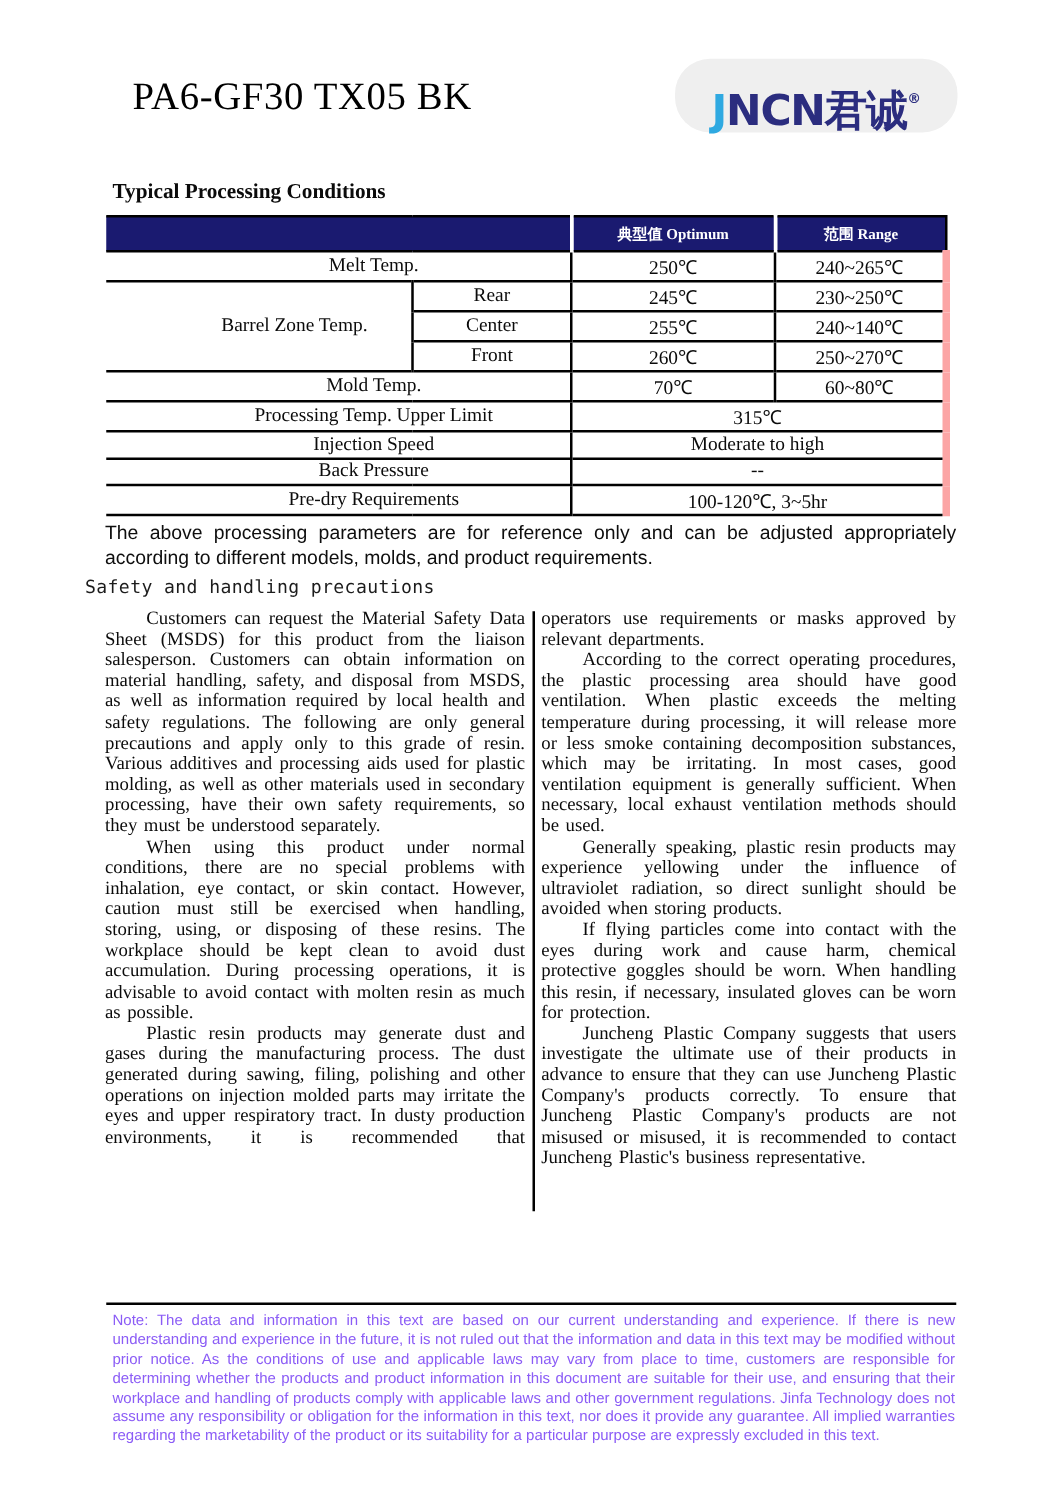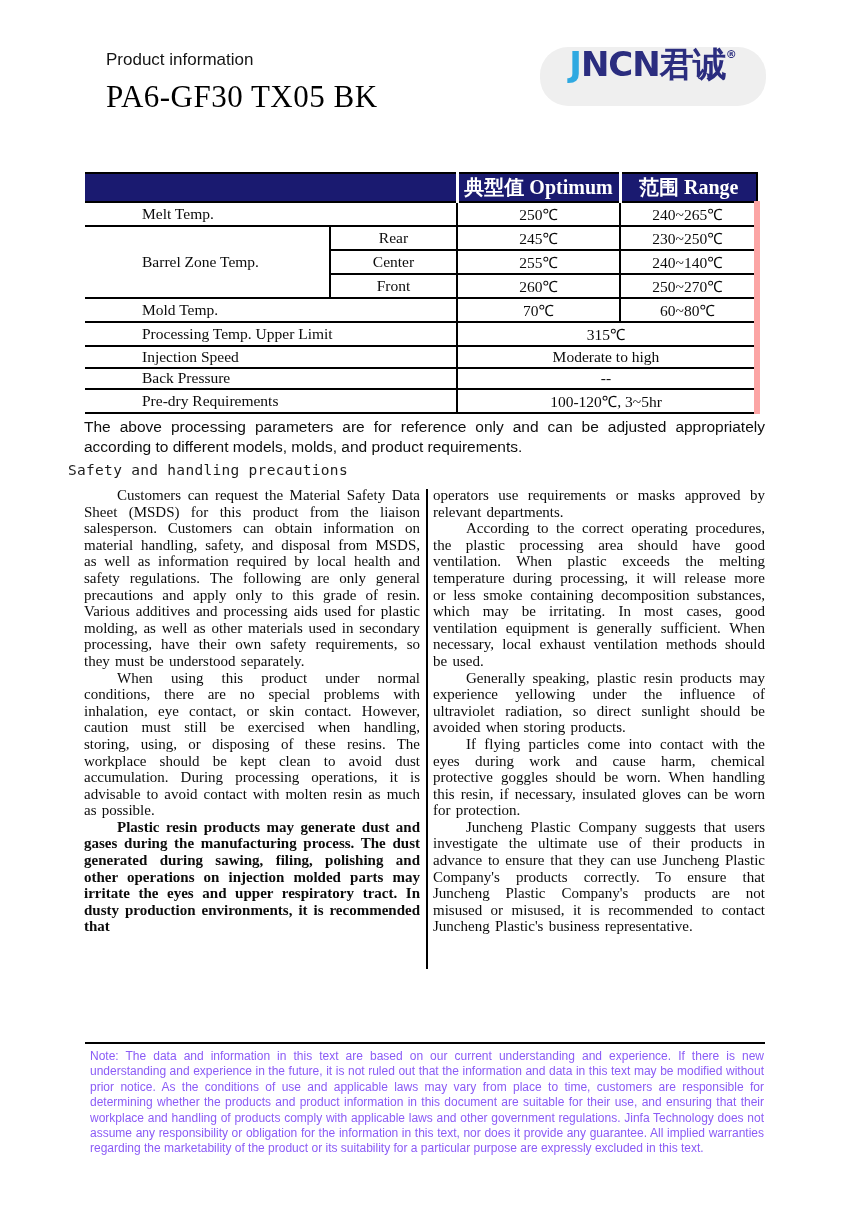--- a/index.html
+++ b/index.html
@@ -24,21 +24,21 @@
     margin-top:9px;
     font-size:31px;
     letter-spacing:0.5px;
     color:#000;
   }
 
   .logo-box {
     position:absolute; top:47px; left:540px;
     width:226px; height:59px;
     background:#efefef;
-    display:flex; align-items:flex-start; justify-content:center;border-radius:28px;
+    display:flex; align-items:flex-end; justify-content:center;border-radius:28px;
   }
   .logo-text {
     font-family:"DejaVu Sans", sans-serif;
     font-weight:bold;
     font-size:34px;
     letter-spacing:-1px;
     color:var(--logo-navy,#2b2d7f);
     line-height:1;
     white-space:nowrap;
   }
@@ -59,30 +59,30 @@
     width:672px;
     border-collapse:collapse;
     table-layout:fixed;
     font-size:15.5px;
   }
   .proc-table th, .proc-table td { padding:0; }
   .proc-table thead th {
     background:var(--table-head-bg,#1a1a70);
     color:#ffffff;
     font-weight:bold;
-    font-size:20px;
+    font-size:12px;
     height:28px;
     text-align:center;
   }
   .proc-table thead tr { border-top:2px solid #000; border-bottom:2px solid #000; }
   .proc-table thead th.sep { border-left:3px solid #ffffff; }
   .proc-table thead th.rline { border-right:2px solid #000; }
   .proc-table tbody tr { border-bottom:2px solid #000; }
   .proc-table tbody td { height:21.5px; text-align:center; }
-  .proc-table td.label { text-align:left; padding-left:57px; }
+  .proc-table td.label { text-align:center; padding-left:57px; }
   .proc-table td.vline { border-left:2px solid #000; }
   .proc-table td.rline { border-right:6px solid #fca5a5; }
 
   .table-note {
     position:absolute; top:417px; left:84px; width:681px;
     font-family:"Liberation Sans", sans-serif;
     font-size:15.5px; line-height:19.5px;
     text-align:justify;
     color:#0e0e0e;
   }
@@ -104,21 +104,21 @@
   .col-divider { width:2px; background:#000; margin:2px 5px 0 6px; }
   .columns p {
     margin:0;
     font-size:15px;
     line-height:16.6px;
     text-align:justify;
     text-indent:2.2em;
     word-spacing:1.5px;
   }
   .columns p.no-indent { text-indent:0; }
-  .columns p.continued { text-align-last:justify;font-weight:bold; }
+  .columns p.continued { text-align-last:justify; }
   .col-bottom-spacer { height:34px; }
 
   
   .footer-rule {
     position:absolute; top:1042px; left:85px; width:680px;
     height:2px; background:#000;
   }
   .footer-note {
     position:absolute; top:1049px; left:90px; width:674px;
     font-family:"Liberation Sans", sans-serif;
@@ -126,28 +126,28 @@
     text-align:justify;
     color:#8b5cf6;
   }
 </style>
 </head>
 <body>
 
 <div class="page">
 
   <div class="masthead">
-    <div class="eyebrow">Product information</div>
     <div class="doc-title">PA6-GF30 TX05 BK</div>
   </div>
 
   <div class="logo-box" style="background: rgb(239, 239, 239);">
     <div class="logo-text"><span class="logo-j">J</span><span>NCN</span><span>君诚</span><span class="logo-reg">®</span></div>
   </div>
 
+  <div class="table-caption">Typical Processing Conditions</div>
 
   <table class="proc-table">
     <colgroup>
       <col style="width:245px">
         <col style="width:127px">
         <col style="width:163px">
         <col style="width:137px">
     </colgroup>
     <thead>
       <tr>

